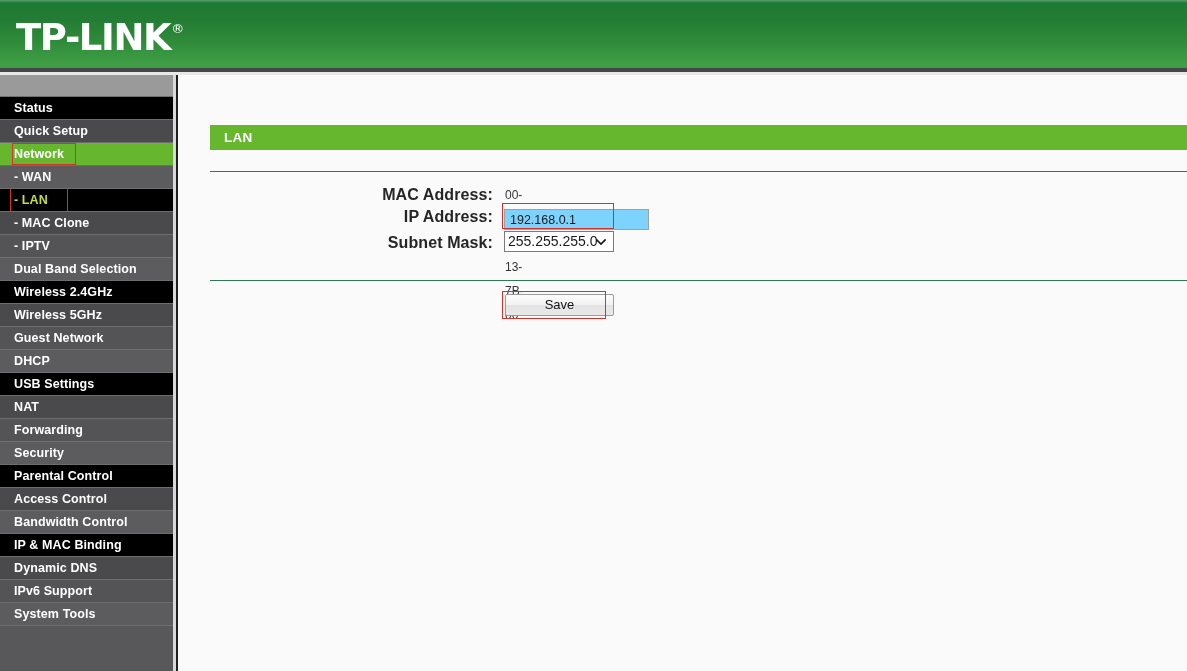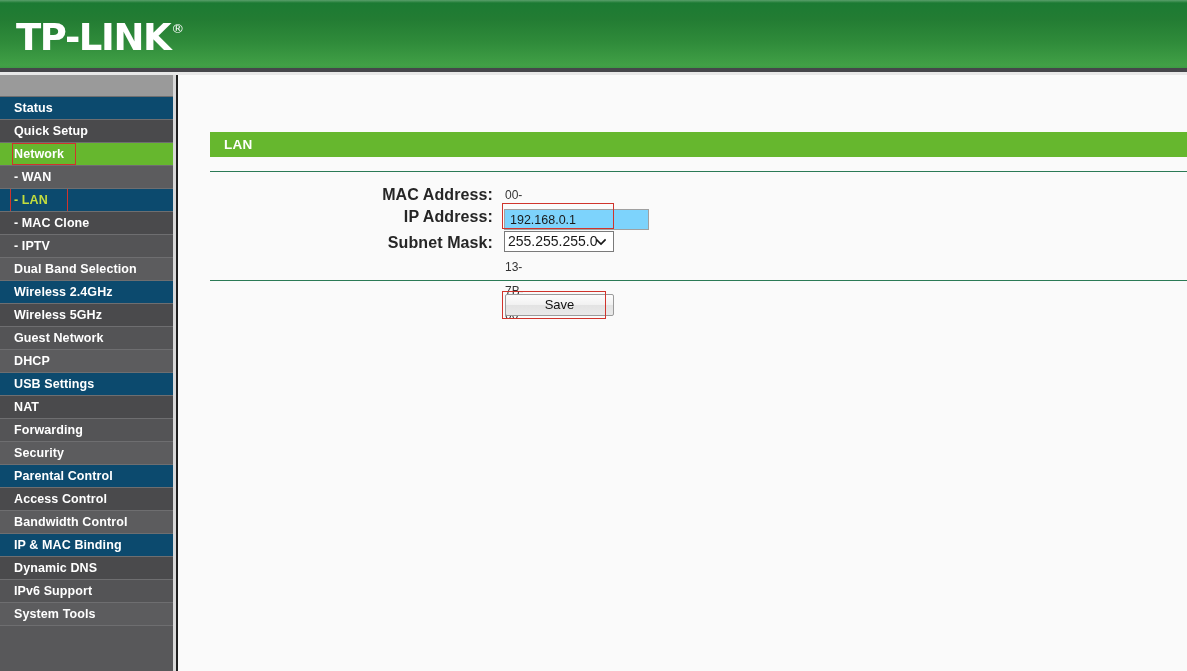--- a/index.html
+++ b/index.html
@@ -86,21 +86,21 @@
   .menu-item {
     position: relative;
     height: 23px;
     line-height: 23px;
     padding-left: 14px;
     color: #ffffff;
     font-size: 12.5px;
     font-weight: bold;
     box-sizing: border-box;
     border-bottom: 1px solid #6e6e70;
-    background: #0c4a6e;
+    background: #000000;
     white-space: nowrap;
     overflow: hidden;
     letter-spacing: 0.1px;
   }
   .menu-item.shade-b { background: #4a4a4c; }
   .menu-item.shade-c { background: #545456; }
   .menu-item.shade-d { background: #5c5c5e; }
   .menu-item.sub {
     padding-left: 14px;
   }
@@ -145,21 +145,21 @@
     position: absolute;
     left: 178px;
     top: 75px;
     width: 1009px;
     height: 596px;
     background: #fafafa;
   }
   .page-title-bar {
     position: absolute;
     left: 32px;
-    top: 57px;
+    top: 50px;
     width: 977px;
     height: 25px;
     background: #66b72e;
   }
   .page-title {
     position: absolute;
     left: 14px;
     top: 0;
     line-height: 25px;
     color: #ffffff;

